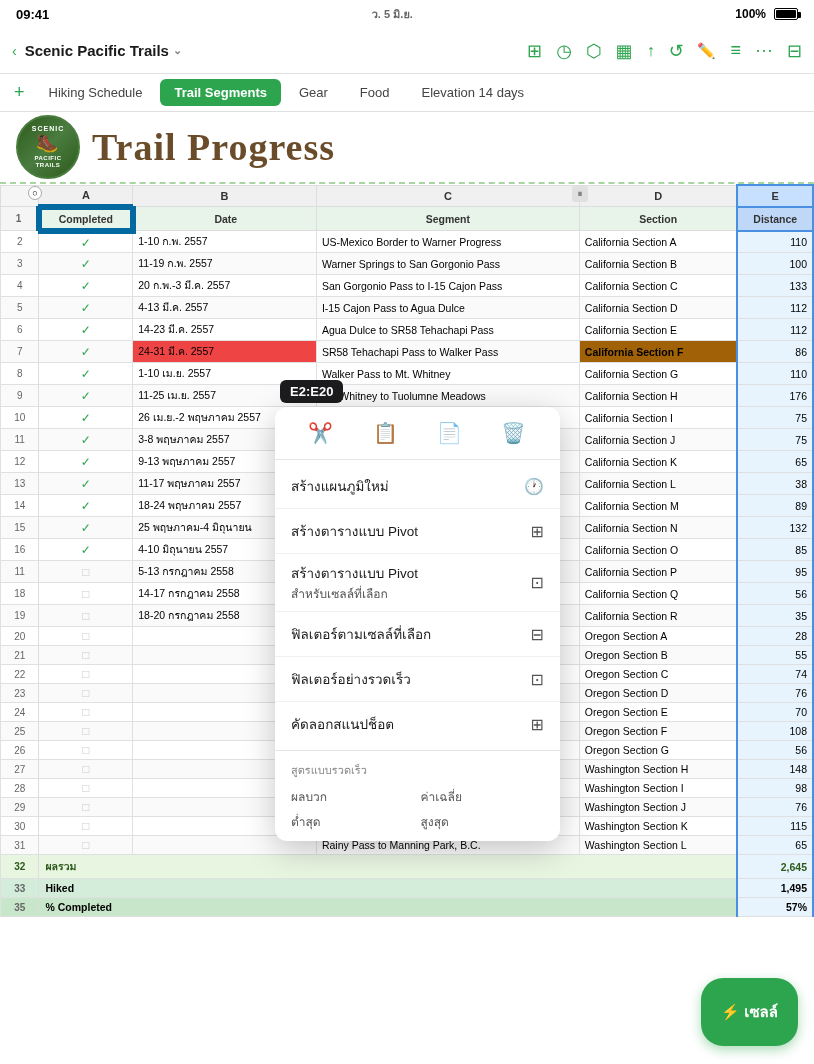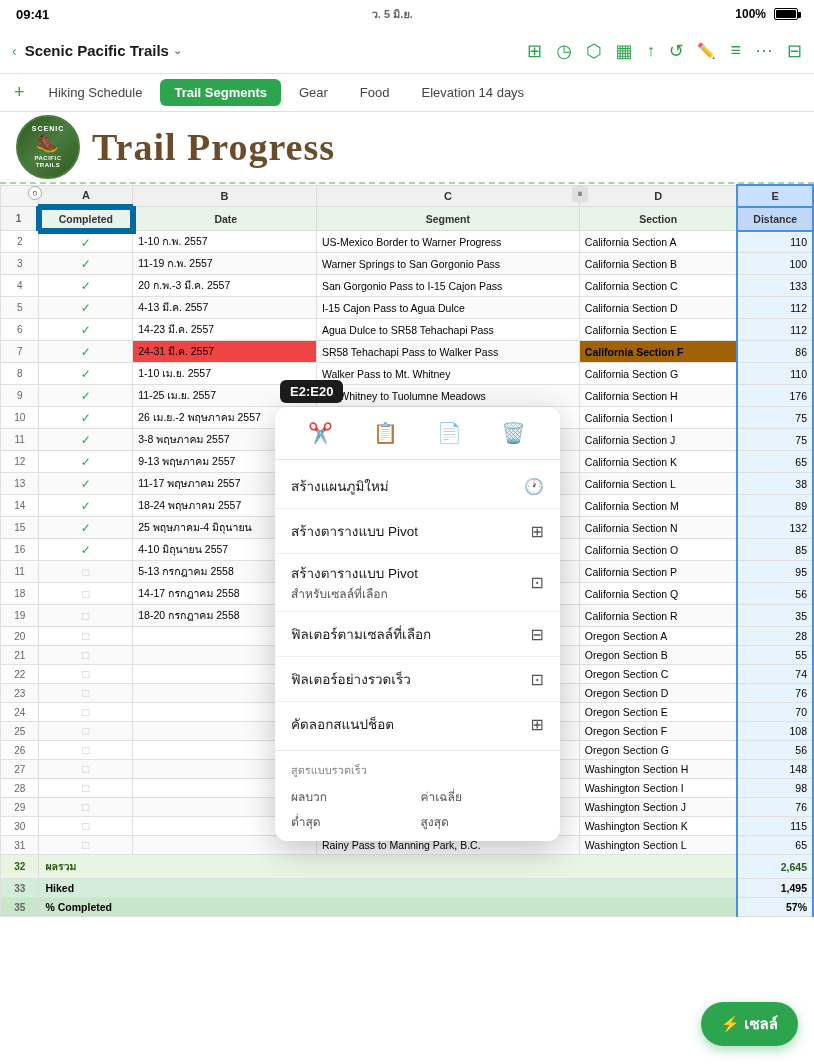--- a/index.html
+++ b/index.html
@@ -320,21 +320,21 @@
       color: #1a1a1a;
     }
     .calc-item-label { font-size: 12px; color: #555; }
 
     .flash-button {
       position: absolute;
       bottom: 18px;
       right: 16px;
       background: #2da44e;
       color: #fff;
-      padding: 10px 20px;
+      padding: 22px 20px;
       border-radius: 22px;
       font-size: 15px;
       font-weight: 700;
       display: flex;
       align-items: center;
       gap: 6px;
       box-shadow: 0 4px 12px rgba(45,164,78,0.4);
       cursor: pointer;
       pointer-events: all;
     }

